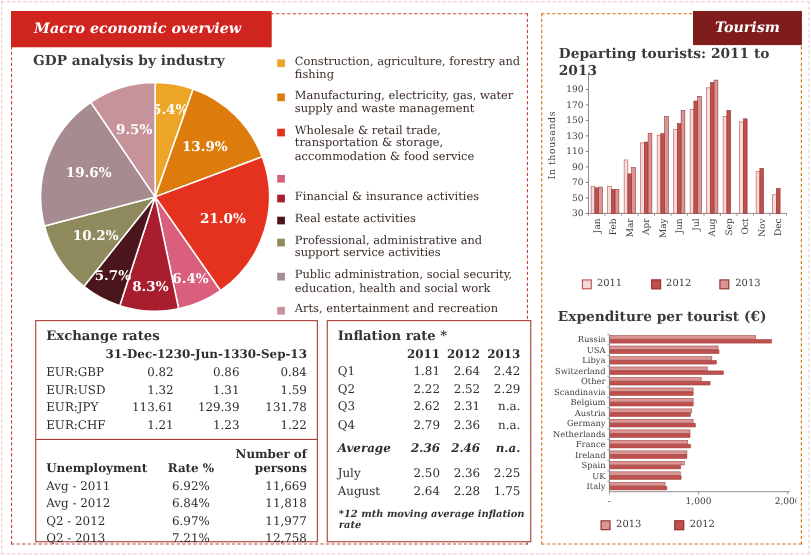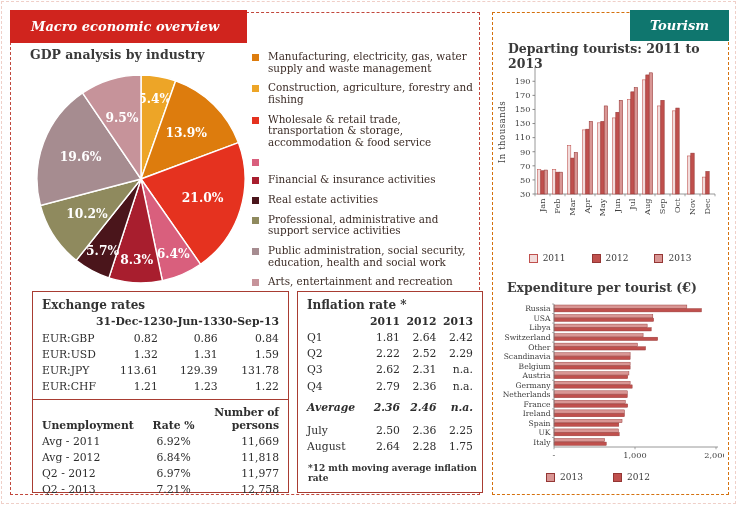--- a/index.html
+++ b/index.html
@@ -6,21 +6,21 @@
   .stage{position:relative;width:737px;height:505px;background:#FFFFFF;
          font-family:"DejaVu Serif",serif;overflow:hidden;}
   .outer-frame{position:absolute;left:1px;top:1px;right:1px;bottom:1px;
                border:1px dashed #EFCFC8;pointer-events:none;}
   .panel{position:absolute;background:#fff;box-sizing:border-box;}
   #left-panel{left:10px;top:12px;width:470px;height:483px;border:1px dashed #C1473C;}
   #right-panel{left:492px;top:12px;width:237px;height:483px;border:1px dashed #D4710E;}
   .band{position:absolute;color:#fff;font-style:italic;font-weight:bold;
         font-size:13px;display:flex;align-items:center;box-sizing:border-box;z-index:3;}
   #band-left{left:10px;top:10px;width:237px;height:33px;background:#D0241E;padding-left:21px;}
-  #band-right{left:630px;top:10px;width:99px;height:31px;background:#0f766e;justify-content:center;}
+  #band-right{left:630px;top:10px;width:99px;height:31px;background:#7f1d1d;justify-content:center;}
   .sec-title{position:absolute;font-weight:bold;font-size:12.5px;color:#3A3A3A;z-index:2;}
   #gdp-title{left:30px;top:47px;}
   #tourists-title{left:508px;top:41px;}
   #expenditure-title{left:507px;top:280px;}
   #gdp-pie{position:absolute;left:33px;top:70px;}
   
   #gdp-legend{position:absolute;left:250px;top:51px;width:227px;height:237px;
               display:flex;flex-direction:column;justify-content:space-between;}
   .gleg-item{display:flex;align-items:flex-start;}
   .gleg-sq{width:7px;height:7px;flex:0 0 7px;margin:3px 9px 0 2px;}
@@ -43,21 +43,21 @@
   #unemployment-table td{padding:1.4px 0;}
   .ta-l{text-align:left;} .ta-c{text-align:center;} .ta-r{text-align:right;}
   #inflation-table{font-size:10.8px;}
   #inflation-table th{font-weight:bold;text-align:right;padding:1px 0;}
   #inflation-table td{padding:1.7px 0;}
   #inflation-table .lbl{text-align:left;}
   #inflation-table .num{text-align:right;}
   #inflation-table tr.avg td{font-weight:bold;font-style:italic;padding-top:6px;padding-bottom:5px;}
   #inflation-table tr.mon0 td{padding-top:5px;}
   #inflation-footnote{position:absolute;left:10px;bottom:9px;font-size:9px;
-                      font-weight:bold;color:#333;}
+                      font-style:italic;font-weight:bold;color:#333;}
   
   #tourists-chart{position:absolute;left:498px;top:60px;}
   #expenditure-chart{position:absolute;left:498px;top:299px;}
   .chart-legend{position:absolute;display:flex;justify-content:center;align-items:center;
                 font-size:9px;color:#3A3A3A;z-index:2;}
   #tourists-legend{left:498px;top:253px;width:224px;gap:26px;}
   #expenditure-legend{left:498px;top:472px;width:200px;gap:30px;}
   .leg-item{display:flex;align-items:center;gap:5px;}
   .leg-sq{width:7px;height:7px;display:inline-block;}
   svg text{font-family:"DejaVu Serif",serif;}
@@ -96,26 +96,26 @@
       <path d="M108,109 L43.23,190.37 A104,104 0 0 1 7.43,135.50 Z" fill="#8F8A5E" stroke="#FFFFFF" stroke-width="1.4"></path>
       <text x="54.0" y="148.4" text-anchor="middle" fill="#FFFFFF" font-size="12.3" font-weight="bold">10.2%</text>
       <path d="M108,109 L7.43,135.50 A104,104 0 0 1 49.54,22.98 Z" fill="#A68C90" stroke="#FFFFFF" stroke-width="1.4"></path>
       <text x="47.6" y="90.6" text-anchor="middle" fill="#FFFFFF" font-size="12.3" font-weight="bold">19.6%</text>
       <path d="M108,109 L49.54,22.98 A104,104 0 0 1 108.00,5.00 Z" fill="#C6939A" stroke="#FFFFFF" stroke-width="1.4"></path>
       <text x="89.0" y="51.6" text-anchor="middle" fill="#FFFFFF" font-size="12.3" font-weight="bold">9.5%</text>
     </svg>
 
   <div id="gdp-legend">
       <div class="gleg-item">
+        <span class="gleg-sq" style="background-color: rgb(237, 165, 39);"></span>
+        <span class="gleg-lt">Construction, agriculture, forestry and fishing</span>
+      </div>
+      <div class="gleg-item">
         <span class="gleg-sq" style="background-color: rgb(221, 124, 13);"></span>
         <span class="gleg-lt">Manufacturing, electricity, gas, water supply and waste management</span>
-      </div>
-      <div class="gleg-item">
-        <span class="gleg-sq" style="background-color: rgb(237, 165, 39);"></span>
-        <span class="gleg-lt">Construction, agriculture, forestry and fishing</span>
       </div>
       <div class="gleg-item">
         <span class="gleg-sq" style="background-color: rgb(229, 50, 31);"></span>
         <span class="gleg-lt">Wholesale &amp; retail trade, transportation &amp; storage, accommodation &amp; food service</span>
       </div>
       <div class="gleg-item">
         <span class="gleg-sq" style="background-color: rgb(217, 95, 125);"></span>
       </div>
       <div class="gleg-item">
         <span class="gleg-sq" style="background-color: rgb(168, 30, 46);"></span>

